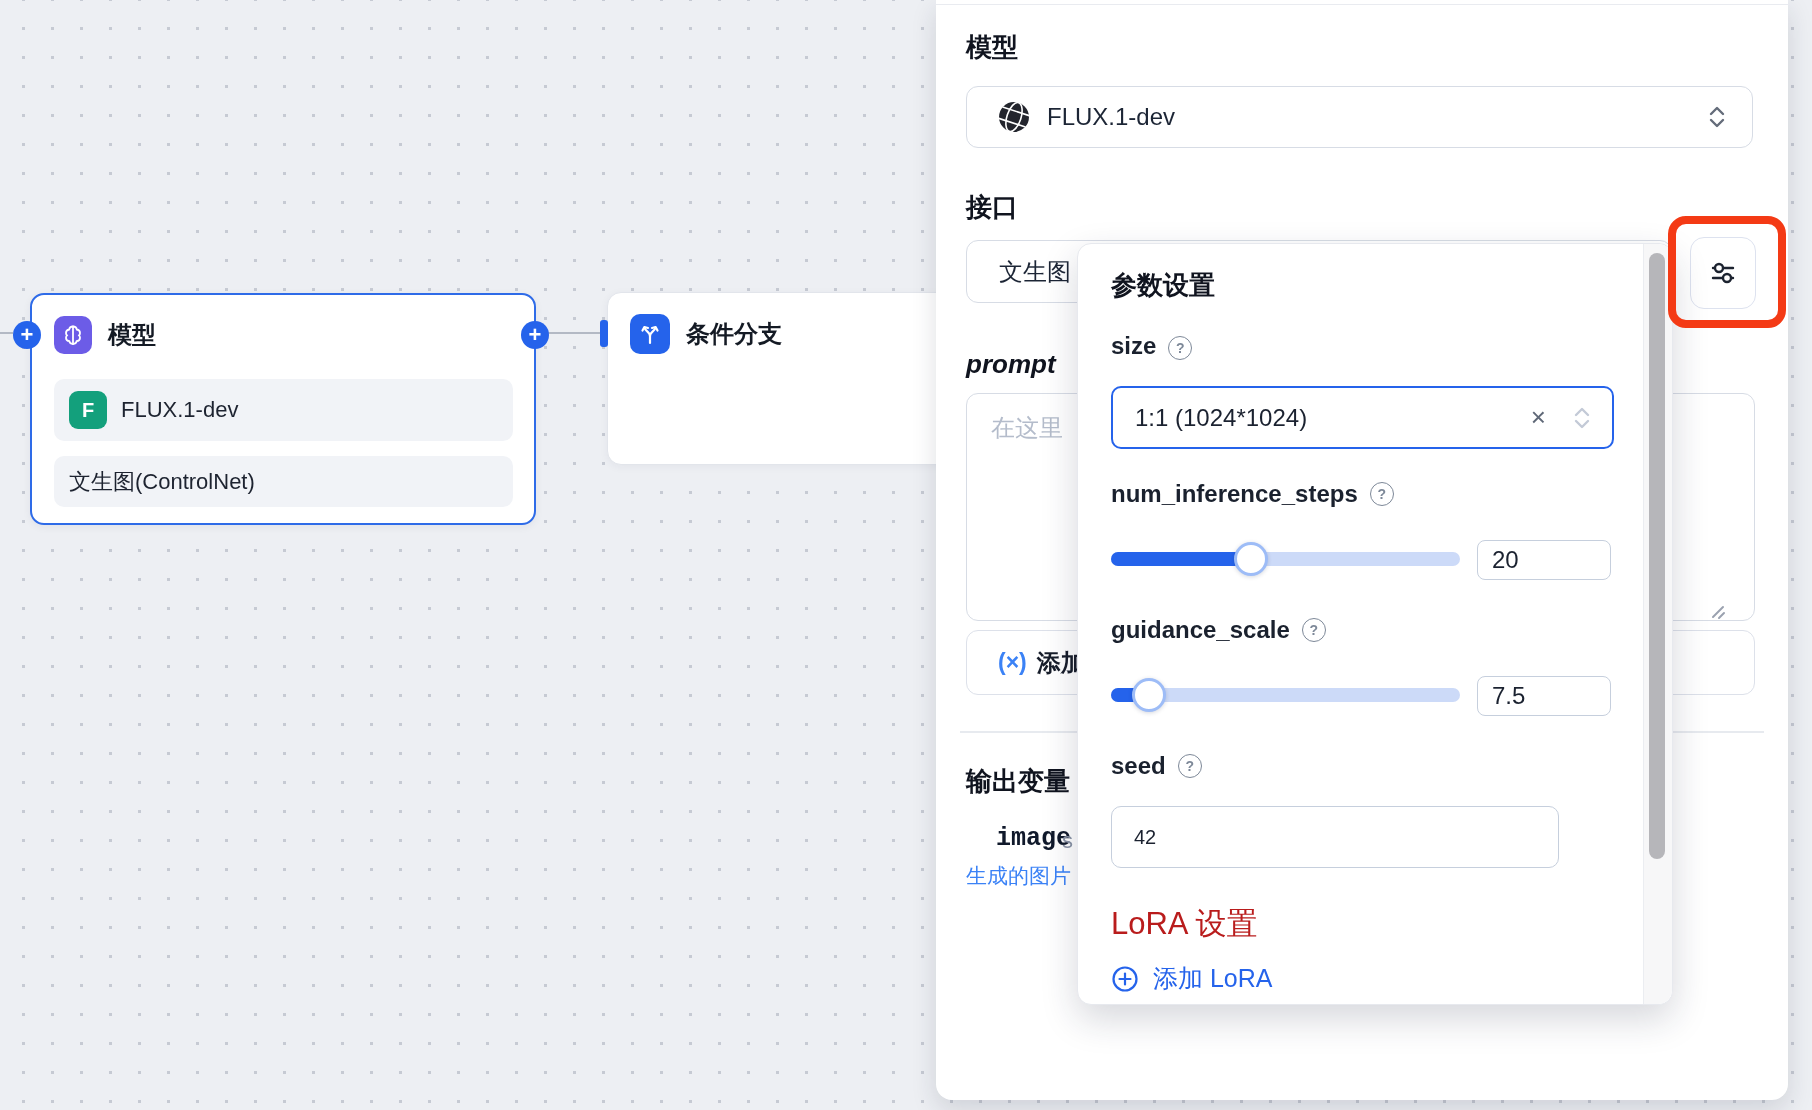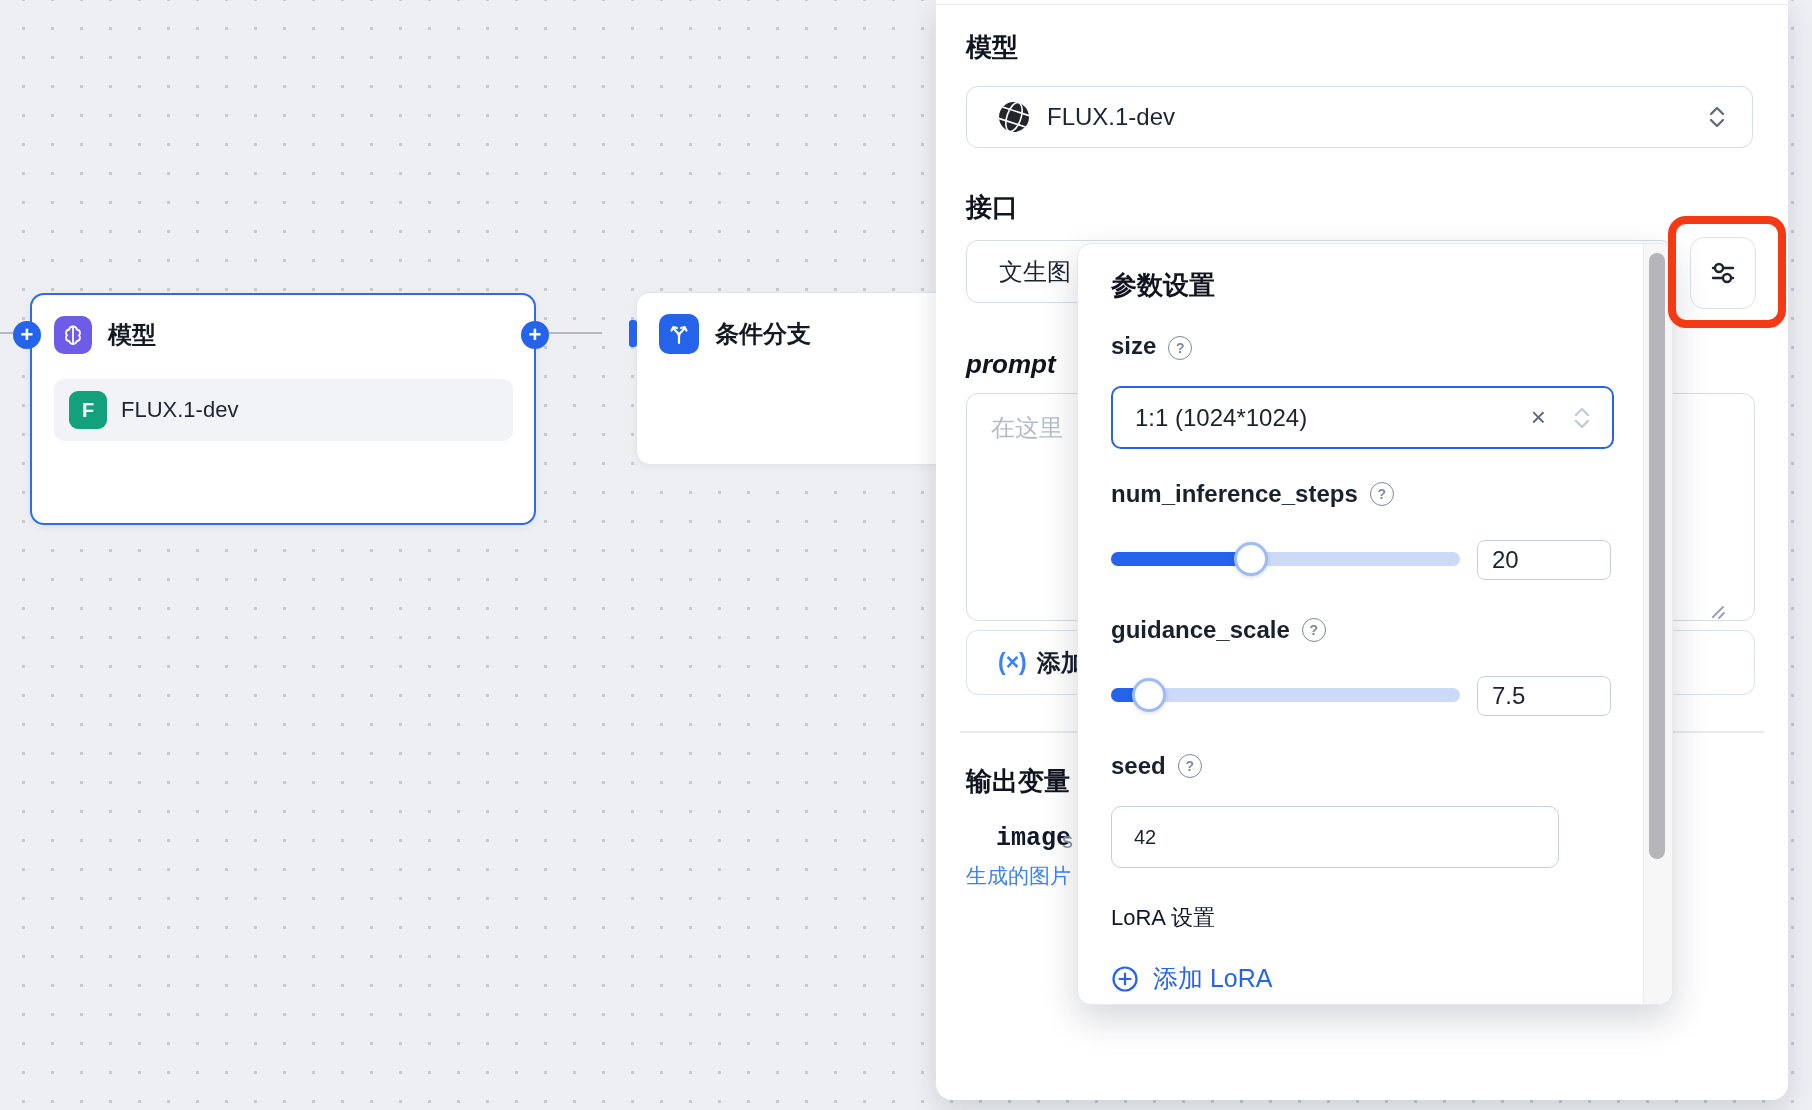--- a/index.html
+++ b/index.html
@@ -5,21 +5,21 @@
   html,body{margin:0;padding:0;background:#dfe2e8;}
   *{box-sizing:border-box;font-family:"Liberation Sans", sans-serif;}
   #stage{position:relative;width:1812px;height:1110px;overflow:hidden;
     background-color:#edeff3;
     background-image:radial-gradient(#c6cad3 1.8px, transparent 1.9px);
     background-size:29px 29px;background-position:9px 14px;}
   
   .edge{position:absolute;height:2px;background:#b3b9c4;z-index:1;}
   .node{position:absolute;background:#fff;z-index:2;}
   #model-node{left:30px;top:293px;width:506px;height:232px;border:2px solid #2e6be8;border-radius:14px;box-shadow:0 2px 8px rgba(30,40,70,.06);}
-  #branch-node{left:636px;top:292px;width:380px;height:173px;border:1.5px solid #e2e5eb;border-radius:14px;box-shadow:0 2px 8px rgba(30,40,70,.05);}
+  #branch-node{left:607px;top:292px;width:380px;height:173px;border:1.5px solid #e2e5eb;border-radius:14px;box-shadow:0 2px 8px rgba(30,40,70,.05);}
   .node-header{position:absolute;left:22px;top:21px;display:flex;align-items:center;gap:16px;}
   .node-icon{width:38px;height:38px;border-radius:10px;display:flex;align-items:center;justify-content:center;flex:0 0 auto;}
   .node-title{font-size:24px;font-weight:bold;color:#141a24;}
   .node-row{position:absolute;left:22px;width:459px;background:#f1f3f7;border-radius:10px;display:flex;align-items:center;font-size:22px;color:#1d2330;}
   .model-badge{width:38px;height:38px;border-radius:9px;background:#13a07c;color:#fff;font-weight:bold;font-size:20px;display:flex;align-items:center;justify-content:center;margin:0 14px 0 15px;}
   .port{position:absolute;width:28px;height:28px;border-radius:50%;background:#2563eb;color:#fff;display:flex;align-items:center;justify-content:center;font-size:22px;font-weight:bold;line-height:1;z-index:3;}
   .port-bar{position:absolute;width:8px;height:27px;border-radius:3px;background:#2563eb;z-index:3;}
   
   #panel{position:absolute;left:936px;top:0;width:852px;height:1100px;background:#fff;border-radius:0 0 16px 16px;box-shadow:0 10px 26px rgba(25,35,60,.14);z-index:10;}
   #panel .topline{position:absolute;left:0;top:4px;width:100%;height:1px;background:#e9ebf0;}
@@ -48,21 +48,21 @@
   .pp-label{font-size:24px;font-weight:600;color:#1a212e;display:flex;align-items:center;}
   #size-combo{top:142px;width:503px;height:63px;border:2px solid #2563eb;border-radius:10px;display:flex;align-items:center;background:#fff;}
   #size-combo .val{font-size:24px;color:#1b2230;margin-left:22px;}
   #size-combo .clear{margin-left:auto;font-size:26px;color:#5f6877;}
   #size-combo .chev{margin:0 18px 0 24px;}
   .slider{position:absolute;width:349px;height:14px;border-radius:7px;background:#ccdaf8;}
   .slider .fill{position:absolute;left:0;top:0;height:100%;border-radius:7px;background:#2563eb;}
   .slider .knob{position:absolute;top:50%;width:34px;height:34px;border-radius:50%;background:#fff;border:3px solid #9dbcf7;box-shadow:0 1px 4px rgba(30,40,70,.18);transform:translate(-50%,-50%);}
   .num-input{position:absolute;left:399px;width:134px;height:40px;border:1.5px solid #c6cfdd;border-radius:8px;font-size:24px;color:#1b2230;padding-left:14px;outline:none;}
   #seed-input{position:absolute;left:33px;top:562px;width:448px;height:62px;border:1.5px solid #c6cfdd;border-radius:10px;font-size:20px;color:#1b2230;padding-left:22px;outline:none;}
-  .lora-label{top:659px;font-size:22px;color:#0f172a;}
+  .lora-label{top:659px;font-size:31px;color:#b91c1c;}
   #add-lora{top:718px;display:flex;align-items:center;gap:14px;color:#2563eb;font-size:25px;font-weight:500;}
   
   #red-annotation{position:absolute;left:1668px;top:216px;width:118px;height:112px;border:8px solid #f43a15;border-radius:18px;z-index:40;}
 </style>
 </head>
 <body>
 
 <div id="stage">
 
   <div class="edge" style="left:0;top:332px;width:13px;"></div>
@@ -75,20 +75,23 @@
           <path d="M13 4.5c-2.2 0-3.6 1.3-3.8 3-1.9.3-3.2 1.6-3.2 3.5 0 1 .4 1.8 1 2.4-.6.6-1 1.4-1 2.4 0 1.9 1.4 3.3 3.3 3.4.3 1.6 1.6 2.8 3.7 2.8"></path>
           <path d="M13 4.5c2.2 0 3.6 1.3 3.8 3 1.9.3 3.2 1.6 3.2 3.5 0 1-.4 1.8-1 2.4.6.6 1 1.4 1 2.4 0 1.9-1.4 3.3-3.3 3.4-.3 1.6-1.6 2.8-3.7 2.8"></path>
           <path d="M13 5v16"></path>
         </svg>
       </div>
       <span class="node-title">模型</span>
     </div>
     <div class="node-row" style="top:84px;height:62px;">
       <span class="model-badge">F</span>
       <span>FLUX.1-dev</span>
+    </div>
+    <div class="node-row" style="top:161px;height:51px;padding-left:15px;">
+      <span>文生图(ControlNet)</span>
     </div>
     <div class="port" style="left:-19px;top:26px;">
         <span>+</span>
       </div>
     <div class="port" style="left:489px;top:26px;">
         <span>+</span>
       </div>
   </div>
 
   <div class="node" id="branch-node">

